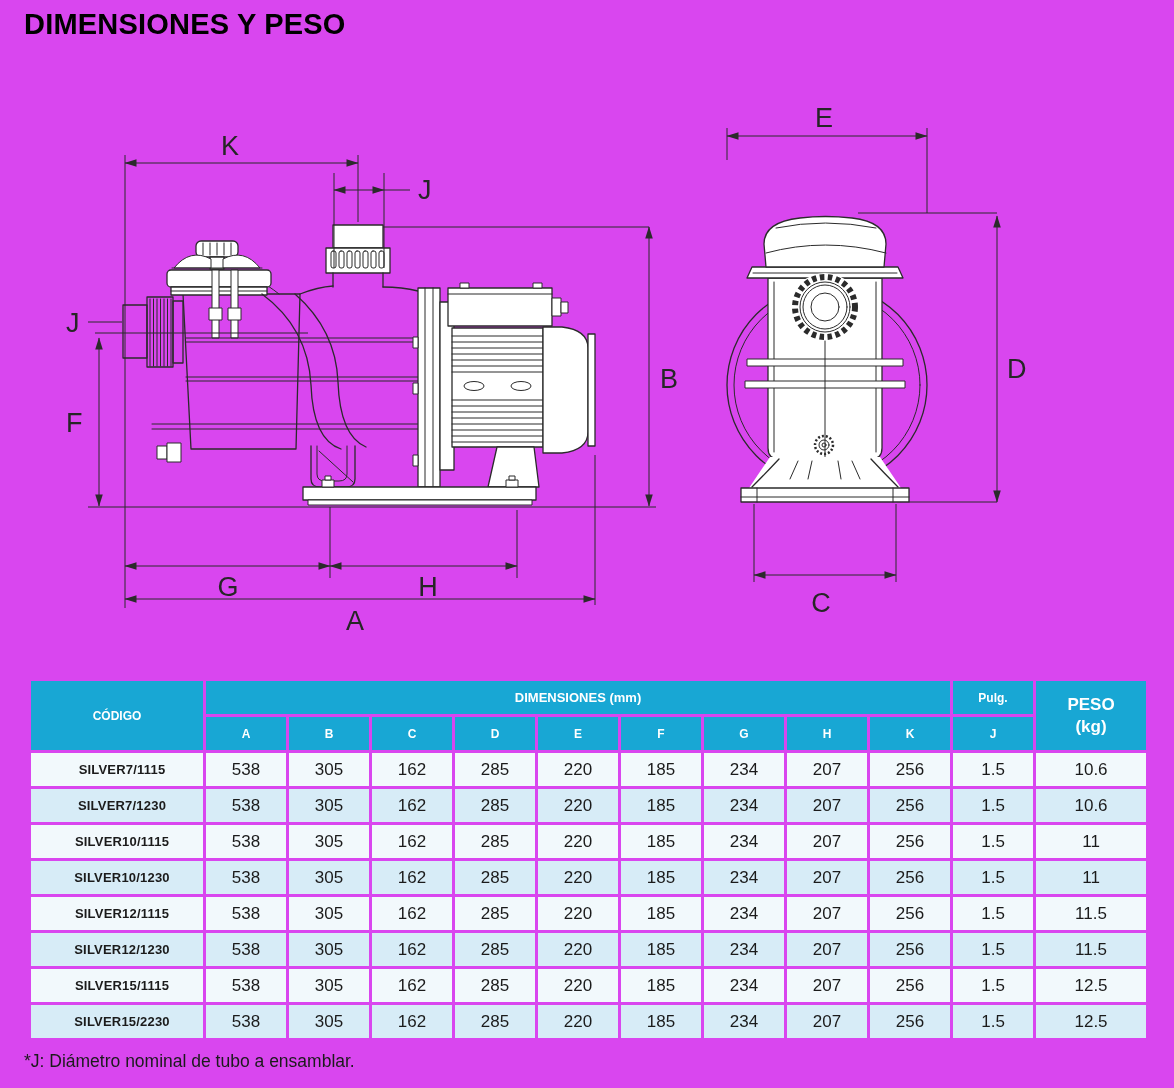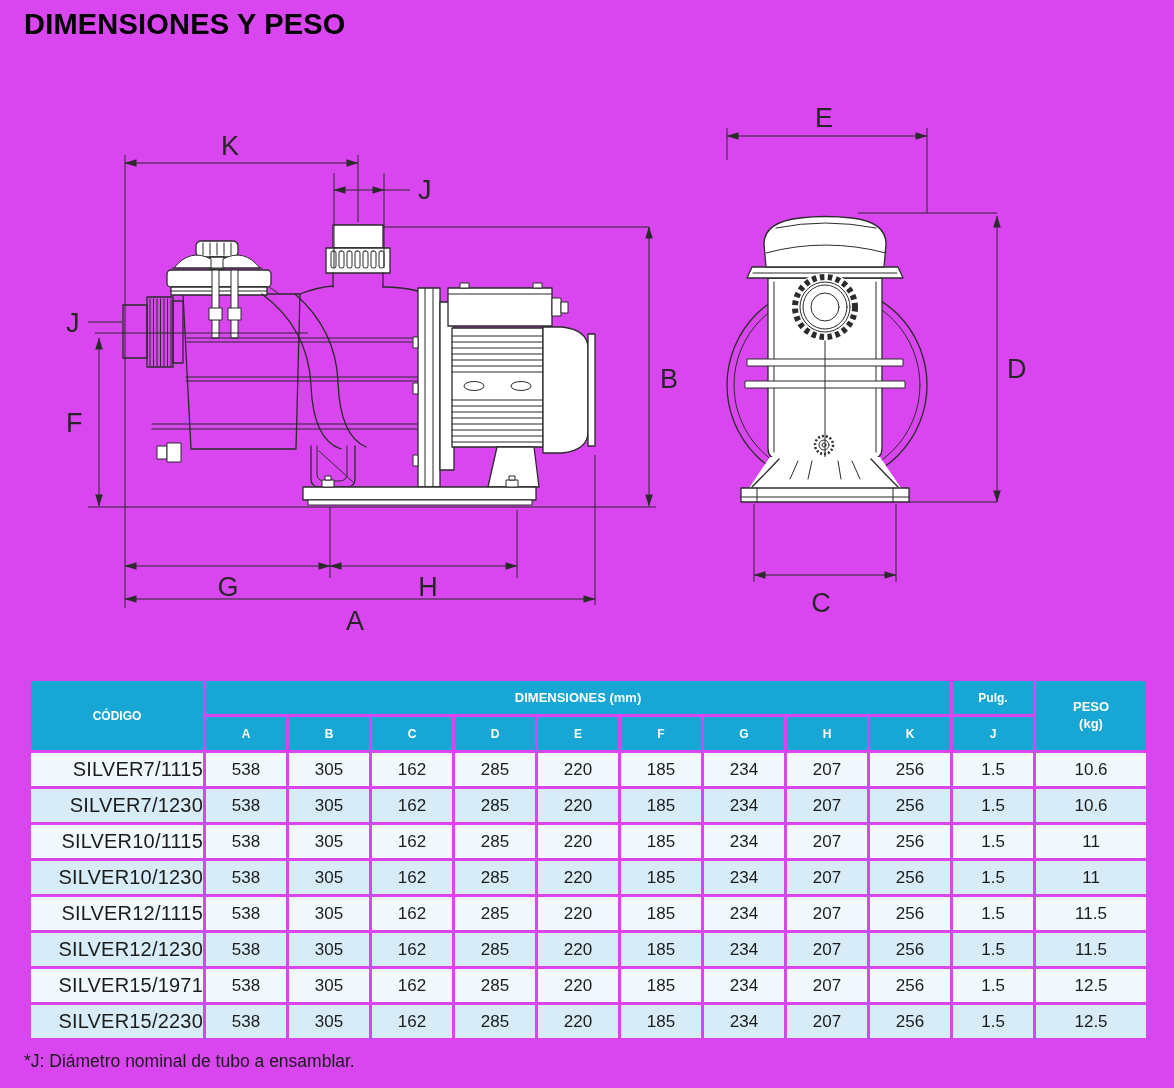--- a/index.html
+++ b/index.html
@@ -19,25 +19,25 @@
   .lnf{stroke:var(--line);fill:#fff;stroke-width:1.3;stroke-linejoin:round;}
   .thin{stroke-width:1;}
   .dim{stroke:var(--line);fill:none;stroke-width:1;}
   .knurl{stroke:var(--line);fill:none;}
   .dimtxt{font-family:"Liberation Sans",sans-serif;font-size:27px;fill:#262626;}
   .tablewrap{position:absolute;left:28px;top:678px;width:1118px;}
   table{border-collapse:separate;border-spacing:3px;table-layout:fixed;width:1118px;}
   th,td{height:33px;text-align:center;vertical-align:middle;overflow:hidden;}
   th{background:var(--header-bg);color:var(--header-text);font-weight:700;font-size:12px;}
   th.group{font-size:13px;}
-  th.peso{line-height:1.25;font-size:13px;}
+  th.peso{line-height:1.25;font-size:17px;}
   td{color:var(--body-text);font-size:17px;}
   tr.row-odd td{background:var(--row-light);}
   tr.row-even td{background:var(--row-shaded);}
-  td.code-cell{text-align:right;padding-left:10px;font-size:20px;letter-spacing:.2px;}
+  td.code-cell{text-align:center;padding-left:10px;font-size:13px;letter-spacing:.2px;font-weight:bold;}
   .footnote{position:absolute;left:24px;top:1051px;font-size:17.5px;color:#1b1b1b;}
 </style>
 </head>
 <body>
 
 <div class="page">
 
   <div class="title">DIMENSIONES Y PESO</div>
 
   <svg class="drawing" viewBox="0 0 1174 660">
@@ -329,21 +329,21 @@
             <td>285</td>
             <td>220</td>
             <td>185</td>
             <td>234</td>
             <td>207</td>
             <td>256</td>
             <td>1.5</td>
             <td>11.5</td>
           </tr>
           <tr class="row-odd">
-    <td class="code-cell">SILVER15/1971</td>
+    <td class="code-cell">SILVER15/1115</td>
   <td>538</td>
             <td>305</td>
             <td>162</td>
             <td>285</td>
             <td>220</td>
             <td>185</td>
             <td>234</td>
             <td>207</td>
             <td>256</td>
             <td>1.5</td>

